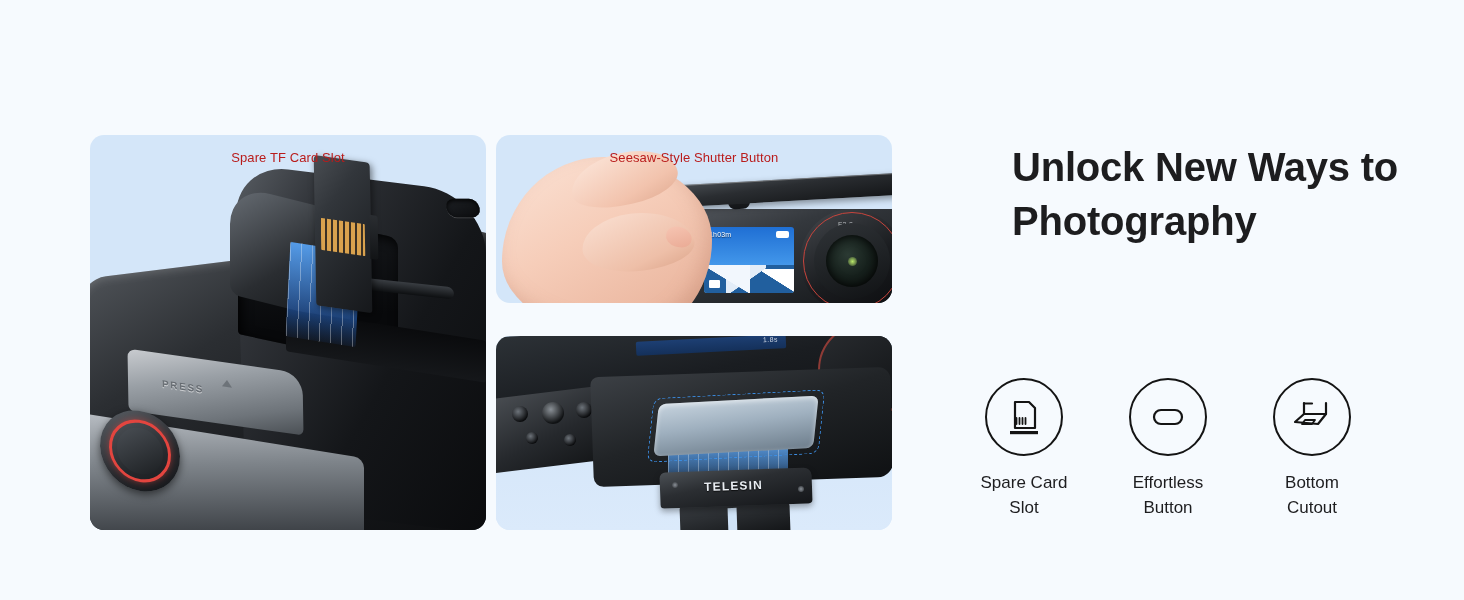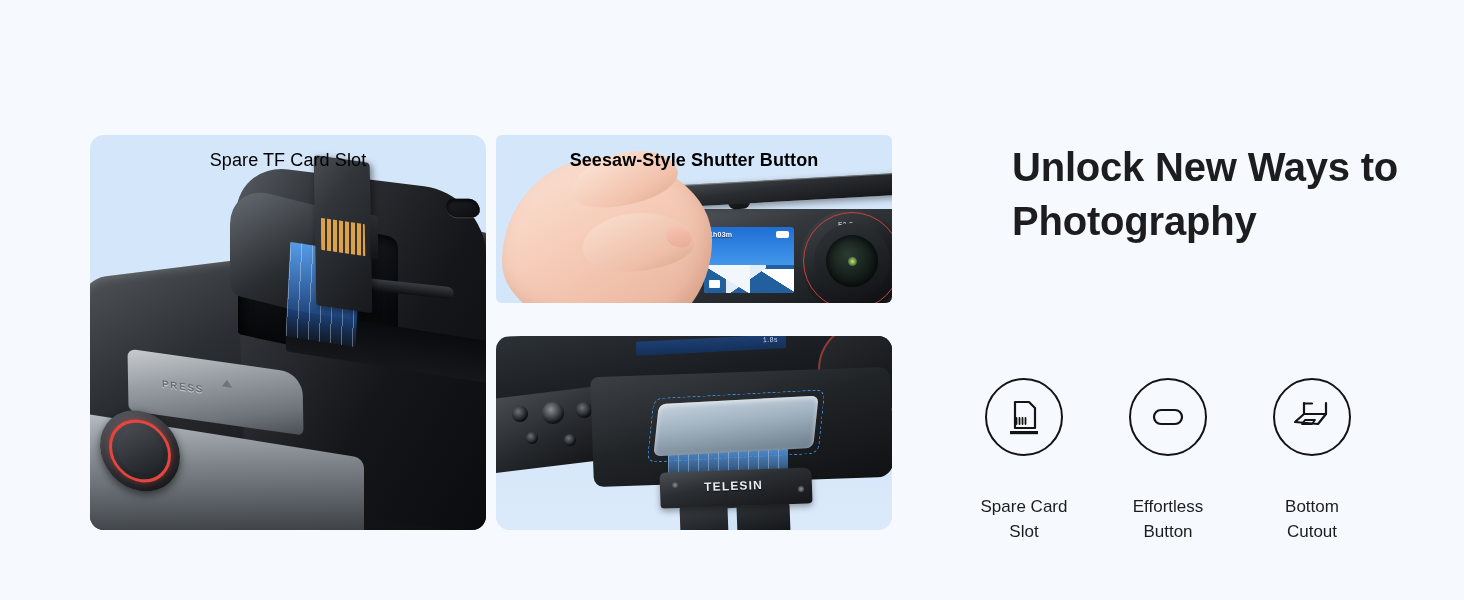--- a/index.html
+++ b/index.html
@@ -22,39 +22,38 @@
     width: 396px; height: 395px;
     background: #d4e6f9;
     border-radius: 14px;
     overflow: hidden;
   }
   .panel-mid-top {
     position: absolute;
     left: 496px; top: 135px;
     width: 396px; height: 168px;
     background: #d4e6f9;
-    border-radius: 6px;
+    border-radius: 14px;
     overflow: hidden;
-    font-weight: bold;
   }
   .panel-mid-bot {
     position: absolute;
     left: 496px; top: 336px;
     width: 396px; height: 194px;
     background: #d4e6f9;
     border-radius: 14px;
     overflow: hidden;
   }
 
   .panel-caption {
     position: absolute;
     left: 0; right: 0;
     text-align: center;
-    font-size: 18px;
-    color: #000000;
+    font-size: 13px;
+    color: #b91c1c;
     letter-spacing: .1px;
     z-index: 40;
   }
   .cap-left { top: 15px; }
   .cap-midtop { top: 15px; }
   .cap-midbot { top: 17px; color: #ffffff; font-size: 17.5px; }
 
   
   .l-art { position: absolute; inset: 0; }
   .l-body {
@@ -511,21 +510,20 @@
     left: 958px; top: 378px;
     width: 420px;
     display: flex;
     justify-content: space-between;
   }
   .feature {
     width: 132px;
     display: flex;
     flex-direction: column;
     align-items: center;
-    gap: 24px;
   }
   .f-circle {
     width: 78px; height: 78px;
     border: 2.2px solid #141414;
     border-radius: 50%;
     display: flex;
     align-items: center;
     justify-content: center;
   }
   .f-label {

